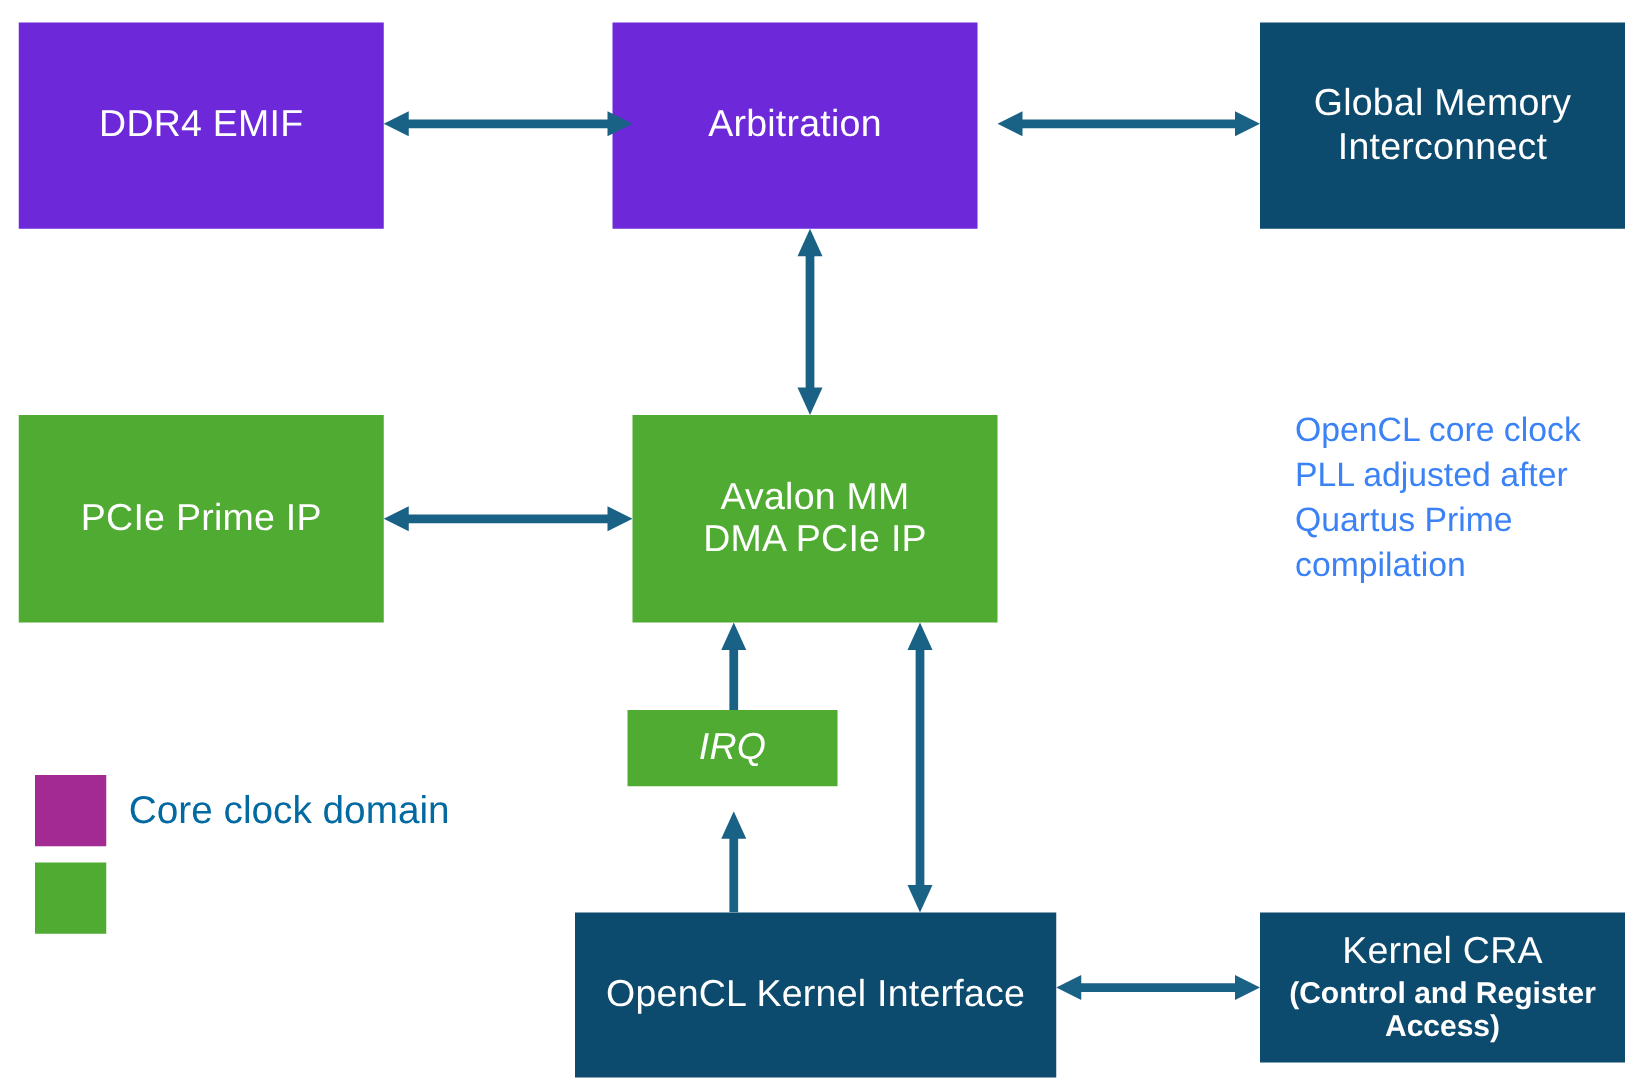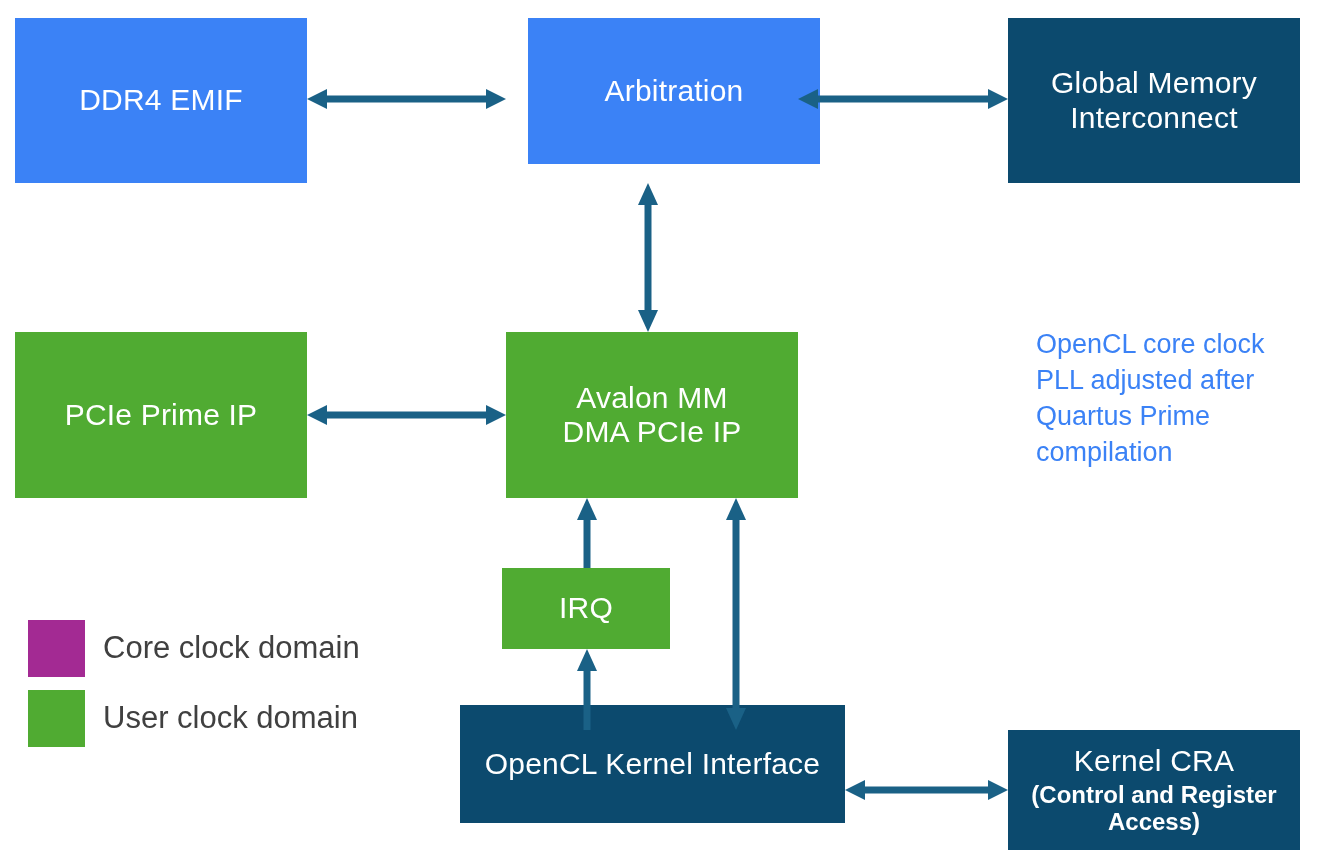--- a/index.html
+++ b/index.html
@@ -30,21 +30,21 @@
     font-size: 30px;
     font-weight: 400;
     letter-spacing: 0.2px;
     white-space: pre-line;
   }
   .block .subtitle {
     font-size: 24px;
     font-weight: 700;
     margin-top: 2px;
   }
-  .ddr  { background: #3b82f6; }
+  .ddr  { background: #6d28d9; }
   .user { background: #50ab32; }
   .core { background: #0c4a6e; }
 
   
   .arrow {
     position: absolute;
   }
   .arrow svg { display: block; }
 
   
@@ -69,57 +69,57 @@
     height: 70px;
   }
   .legend-swatch {
     width: 57px;
     height: 57px;
     flex: 0 0 auto;
   }
   .legend-label {
     margin-left: 18px;
     font-size: 31px;
-    color: #404040;
+    color: #0369a1;
     font-family: "Liberation Sans", sans-serif;
     white-space: nowrap;
   }
 </style>
 </head>
 <body>
 
 <div id="canvas">
 
   <div class="block ddr" style="left:15px; top:18px; width:292px; height:165px;">
     <div class="title">DDR4 EMIF</div>
   </div>
 
-  <div class="block ddr" style="left:528px; top:18px; width:292px; height:146px;">
+  <div class="block ddr" style="left:490px; top:18px; width:292px; height:165px;">
     <div class="title">Arbitration</div>
   </div>
 
   <div class="block core" style="left:1008px; top:18px; width:292px; height:165px;">
     <div class="title">Global Memory
 Interconnect</div>
   </div>
 
   <div class="block user" style="left:15px; top:332px; width:292px; height:166px;">
     <div class="title">PCIe Prime IP</div>
   </div>
 
   <div class="block user" style="left:506px; top:332px; width:292px; height:166px;">
     <div class="title">Avalon MM
 DMA PCIe IP</div>
   </div>
 
-  <div class="block user" style="left:502px; top:568px; width:168px; height:81px;">
+  <div class="block user" style="left:502px; top:568px; width:168px; height:61px;font-style:italic;">
     <div class="title">IRQ</div>
   </div>
 
-  <div class="block core" style="left:460px; top:705px; width:385px; height:118px;">
+  <div class="block core" style="left:460px; top:730px; width:385px; height:132px;">
     <div class="title">OpenCL Kernel Interface</div>
   </div>
 
   <div class="block core" style="left:1008px; top:730px; width:292px; height:120px;">
     <div class="title">Kernel CRA</div>
     <div class="subtitle">(Control and Register Access)</div>
   </div>
 
   <div class="arrow" style="left:307px; top:83px; width:199px; height:32px;">
     <svg width="199" height="32" viewBox="0 0 199 32">
@@ -188,17 +188,16 @@
 Quartus Prime
 compilation</div>
 
   <div id="legend">
     <div class="legend-row">
       <div class="legend-swatch" style="background:#a32a93;"></div>
       <div class="legend-label">Core clock domain</div>
     </div>
     <div class="legend-row">
       <div class="legend-swatch" style="background:#50ab32;"></div>
-      <div class="legend-label">User clock domain</div>
     </div>
   </div>
 
 </div>
 
 </body></html>

